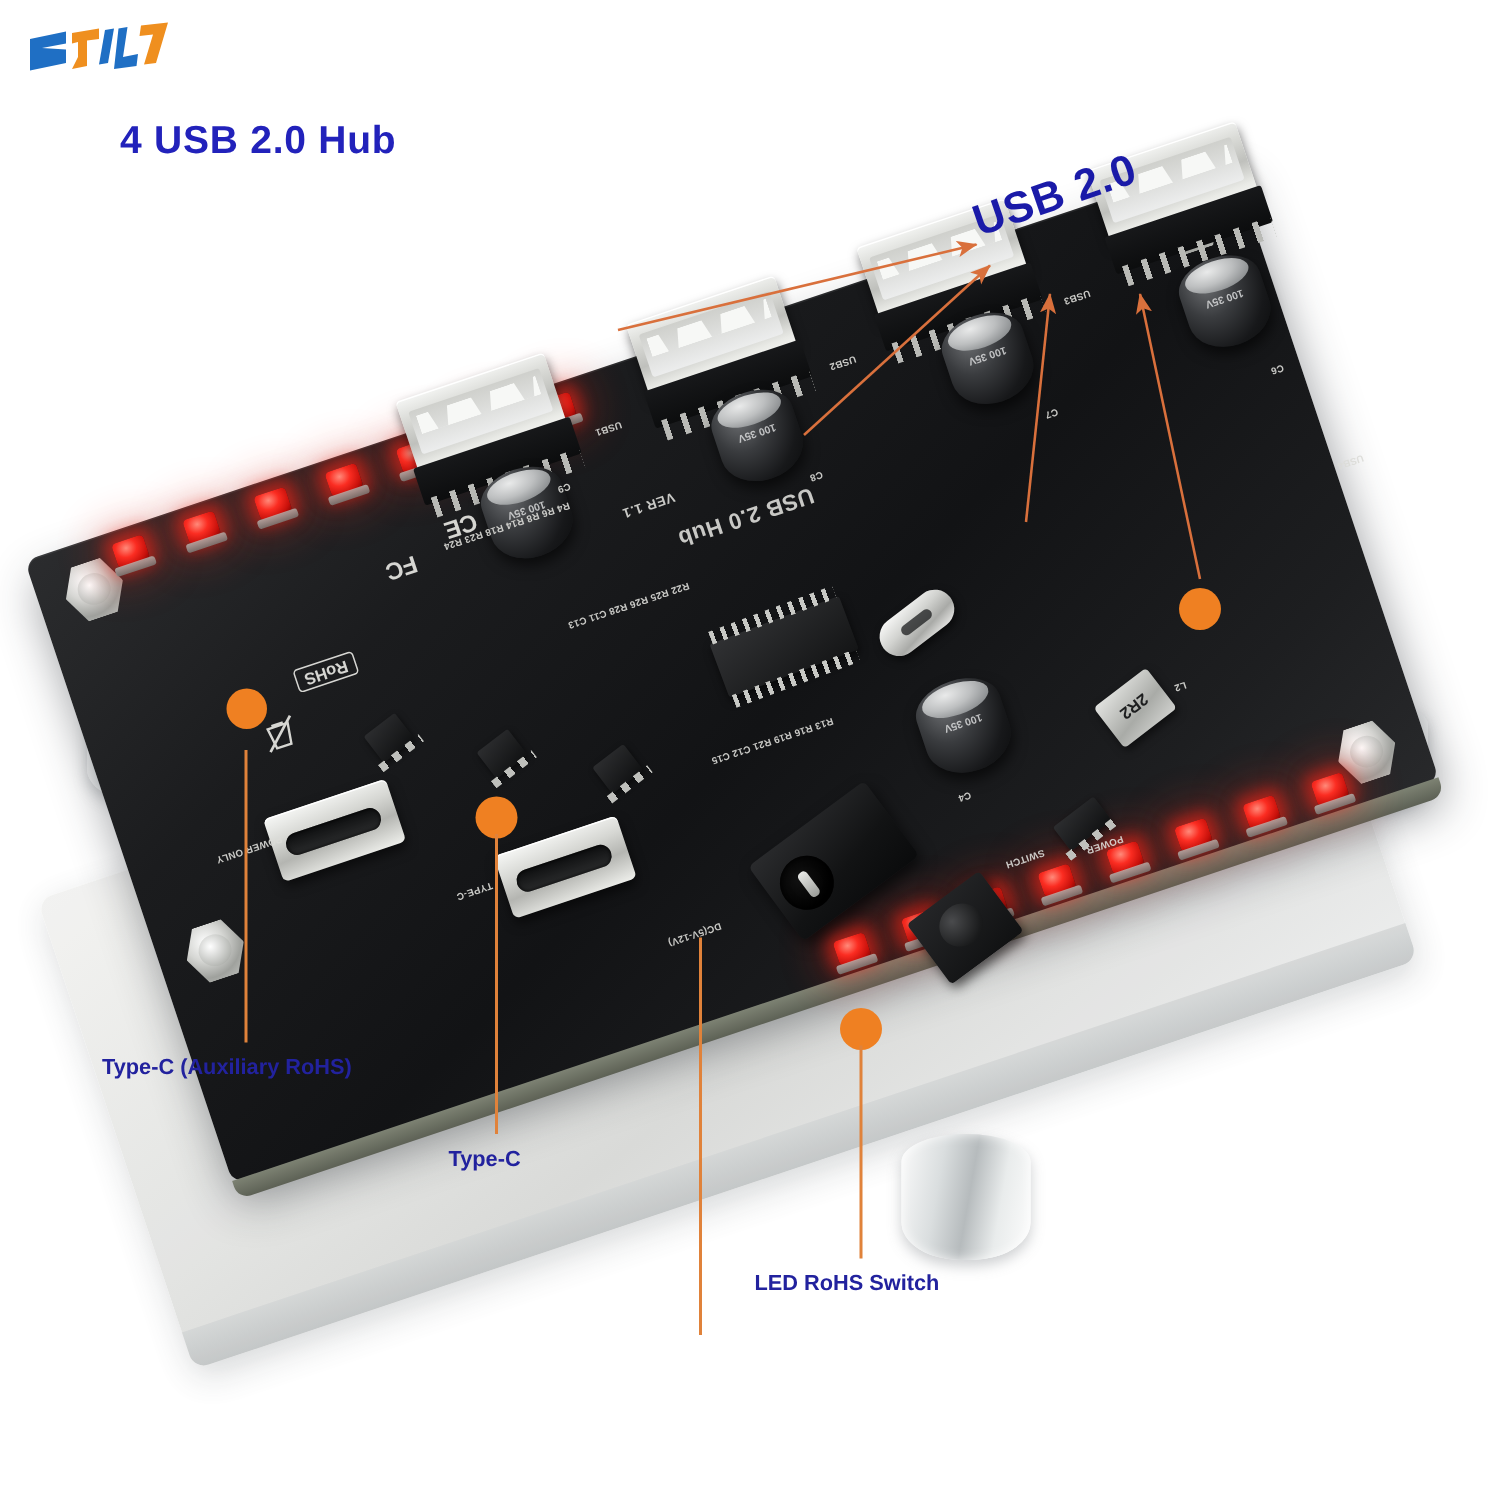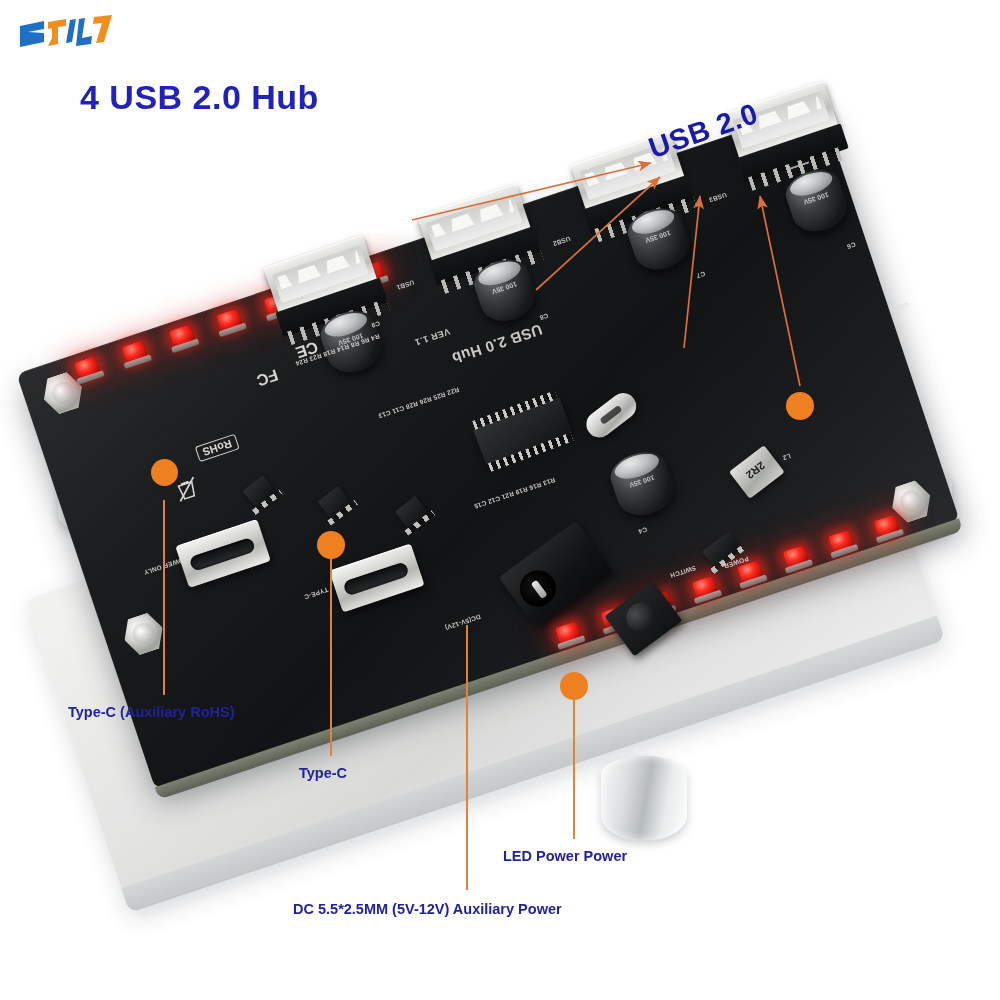--- a/index.html
+++ b/index.html
@@ -6,21 +6,21 @@
   html,body{margin:0;padding:0;background:#ffffff;}
   body{width:1000px;height:1000px;position:relative;overflow:hidden;
        font-family:"Liberation Sans","DejaVu Sans",sans-serif;}
   #stage{position:absolute;left:0;top:0;width:1000px;height:1000px;background:#fff;}
 
   
   #logo{position:absolute;left:14px;top:14px;width:100px;height:46px;}
   #logo svg{display:block;}
 
   
-  .title{position:absolute;left:80px;top:78px;font-size:34px;font-weight:bold;
+  .title{position:absolute;left:80px;top:78px;font-size:26px;font-weight:bold;
          color:#2222bb;letter-spacing:.5px;white-space:nowrap;}
 
   
   #usb20{position:absolute;left:650px;top:133px;font-size:29px;font-weight:bold;
          color:#1a1aa8;transform:rotate(-19deg);transform-origin:0 50%;
          white-space:nowrap;letter-spacing:.5px;}
 
   
   .lbl{position:absolute;font-size:14.5px;font-weight:bold;color:#22229e;white-space:nowrap;}
   #lbl-typec-aux{left:68px;top:704px;}
@@ -377,16 +377,15 @@
   <div class="dot" id="dot-typec"></div>
   <div class="dot" id="dot-led"></div>
 
   <div class="leader" id="ld-typec-aux"></div>
   <div class="leader" id="ld-typec"></div>
   <div class="leader" id="ld-dc"></div>
   <div class="leader" id="ld-led"></div>
 
   <div class="lbl" id="lbl-typec-aux">Type-C (Auxiliary RoHS)</div>
   <div class="lbl" id="lbl-typec">Type-C</div>
-  <div class="lbl" id="lbl-dc">DC 5.5*2.5MM (5V-12V) Auxiliary Power</div>
-  <div class="lbl" id="lbl-led-sw">LED Power Power</div>
+  <div class="lbl" id="lbl-led-sw">LED RoHS Switch</div>
 
 </div>
 
 </body></html>

